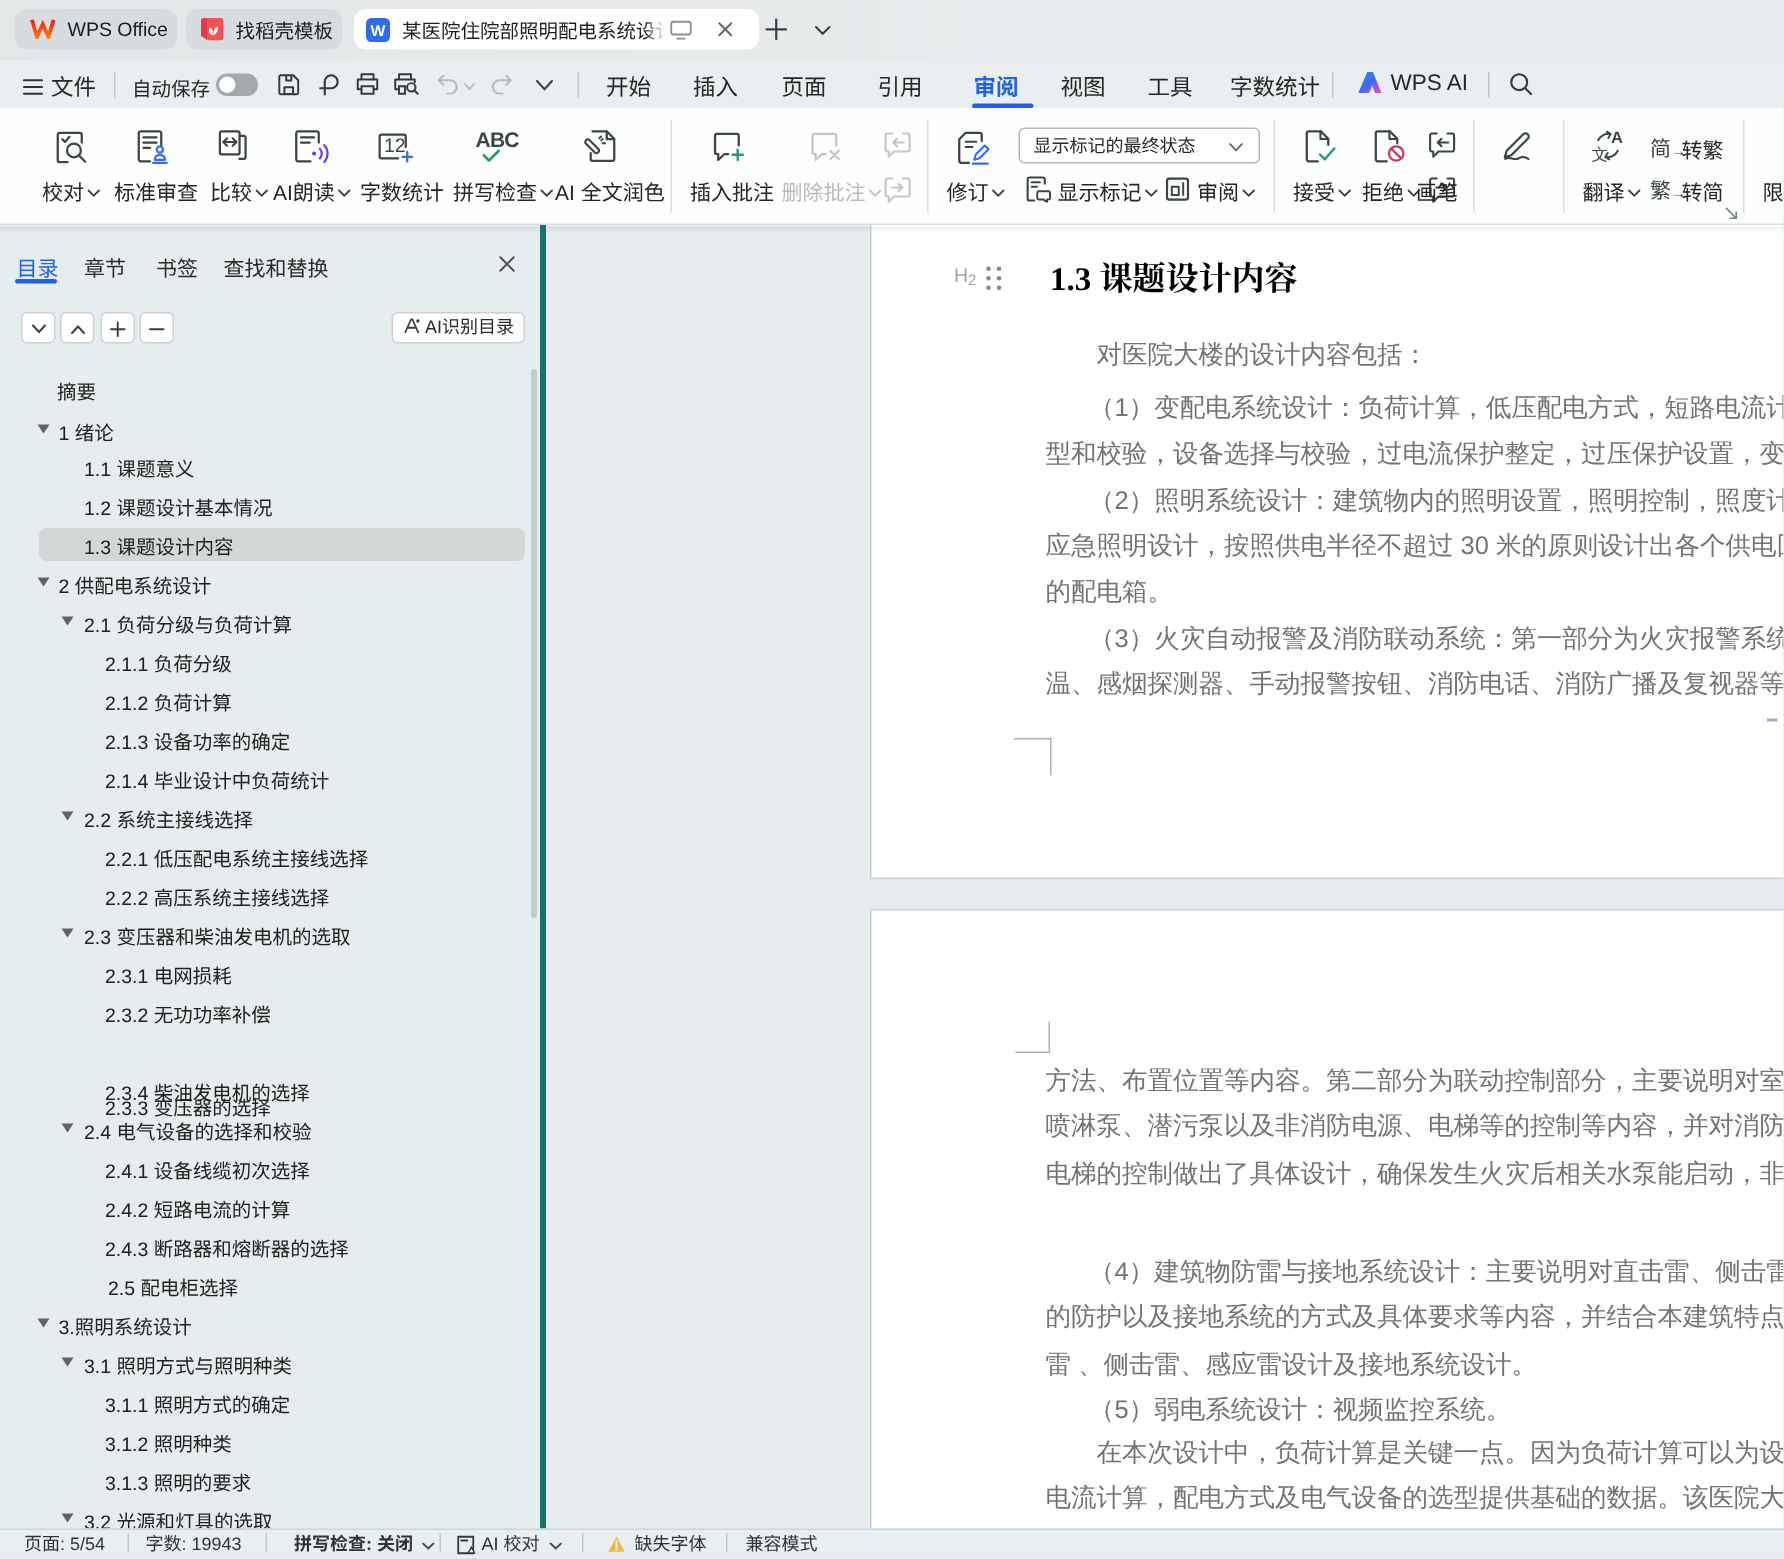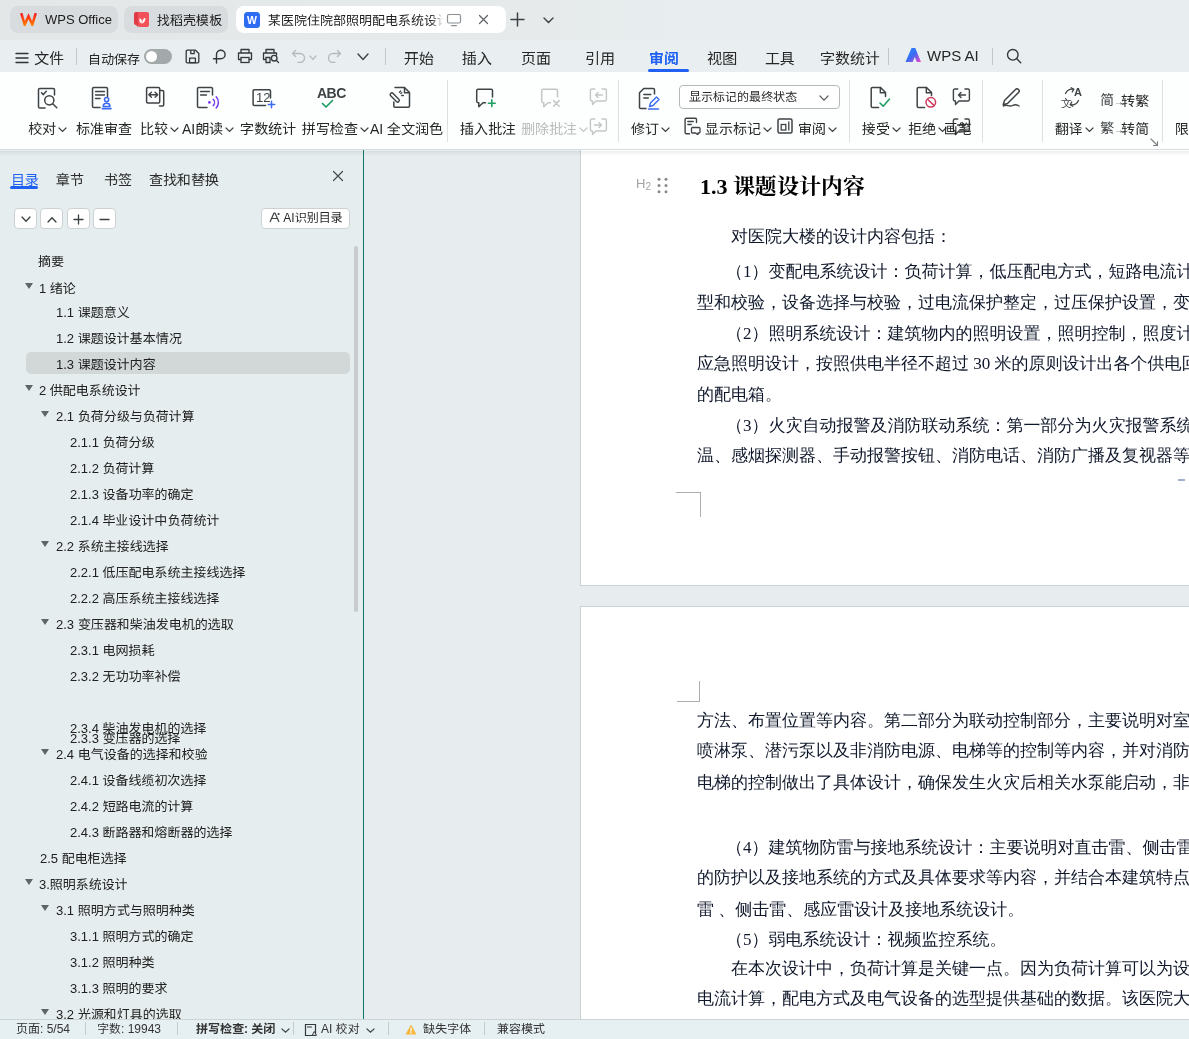--- a/index.html
+++ b/index.html
@@ -20,30 +20,30 @@
   .msep { position:absolute; top:8px; width:1px; height:17px; background:#c2c8ca; }
 
   
   #ribbon { position:absolute; left:0; top:72px; width:1189px; height:78px; background:#fdfefe; border-bottom:1px solid #d7dcdd; }
   .rsep { position:absolute; top:8px; width:1px; height:62px; background:#dcе0e1; background:#dce0e1; }
   .rlabel { position:absolute; font-size:14px; color:#262626; white-space:nowrap; }
   .rlabel.gray { color:#b9bcbd; }
   .caret { display:inline-block; margin-left:2px; position:relative; top:-1px; }
 
   
-  #sidebar { position:absolute; left:0; top:150px; width:364px; height:869px; background:#e6edee; border-right:1px solid #0f766e; overflow:hidden; }
+  #sidebar { position:absolute; left:0; top:150px; width:364px; height:869px; background:#e6edee; border-right:4px solid #0f766e; overflow:hidden; }
   .stab { position:absolute; top:19px; font-size:14px; color:#2b2b2b; }
   .toc-row { position:absolute; font-size:13px; color:#212121; white-space:nowrap; }
   .tri { position:absolute; width:0; height:0; border-left:4.5px solid transparent; border-right:4.5px solid transparent; border-top:6px solid #5f6567; }
   .sbtn { position:absolute; top:58px; width:23px; height:21px; background:#fff; border:1px solid #ccd2d3; border-radius:4px; color:#333; text-align:center; }
 
   
   #canvas { position:absolute; left:365px; top:150px; width:824px; height:869px; background:#e7edee; overflow:hidden; }
   .page { position:absolute; left:215px; width:700px; background:#ffffff; border:1px solid #ccd1d3; }
-  .docline { position:absolute; white-space:nowrap; font-family:Liberation Serif, serif; font-size:17px; color:#0f172a; }
+  .docline { position:absolute; white-space:nowrap; font-family:Liberation Sans, sans-serif; font-size:17px; color:#737373; }
 
   
   #statusbar { position:absolute; left:0; top:1019px; width:1189px; height:20px; background:#e6eff1; border-top:1px solid #ccd4d6; font-size:12px; color:#333; }
   .sitem { position:absolute; top:0px; white-space:nowrap; line-height:18px; }
   .ssep { position:absolute; top:2px; width:1px; height:13px; background:#c3cbcd; }
 </style>
 </head>
 <body>
 
 <div id="tabbar">
@@ -405,21 +405,21 @@
     <div class="toc-row" style="left:56px; top:464px;">2.3 变压器和柴油发电机的选取</div>
   <div class="toc-row" style="left:70px; top:490px;">2.3.1 电网损耗</div>
   <div class="toc-row" style="left:70px; top:516px;">2.3.2 无功功率补偿</div>
   <div class="toc-row" style="left:70px; top:542px;margin-top:36px;">2.3.3 变压器的选择</div>
   <div class="toc-row" style="left:70px; top:568px;">2.3.4 柴油发电机的选择</div>
   <div class="tri" style="left:41px; top:599px;"></div>
     <div class="toc-row" style="left:56px; top:594px;">2.4 电气设备的选择和校验</div>
   <div class="toc-row" style="left:70px; top:620px;">2.4.1 设备线缆初次选择</div>
   <div class="toc-row" style="left:70px; top:646px;">2.4.2 短路电流的计算</div>
   <div class="toc-row" style="left:70px; top:672px;">2.4.3 断路器和熔断器的选择</div>
-  <div class="toc-row" style="left:40px; top:698px;">2.5 配电柜选择</div>
+  <div class="toc-row" style="left:72px; top:698px;">2.5 配电柜选择</div>
   <div class="tri" style="left:25px; top:729px;"></div>
     <div class="toc-row" style="left:39px; top:724px;">3.照明系统设计</div>
   <div class="tri" style="left:41px; top:755px;"></div>
     <div class="toc-row" style="left:56px; top:750px;">3.1 照明方式与照明种类</div>
   <div class="toc-row" style="left:70px; top:776px;">3.1.1 照明方式的确定</div>
   <div class="toc-row" style="left:70px; top:802px;">3.1.2 照明种类</div>
   <div class="toc-row" style="left:70px; top:828px;">3.1.3 照明的要求</div>
   <div class="tri" style="left:41px; top:859px;"></div>
     <div class="toc-row" style="left:56px; top:854px;">3.2 光源和灯具的选取</div>
 

